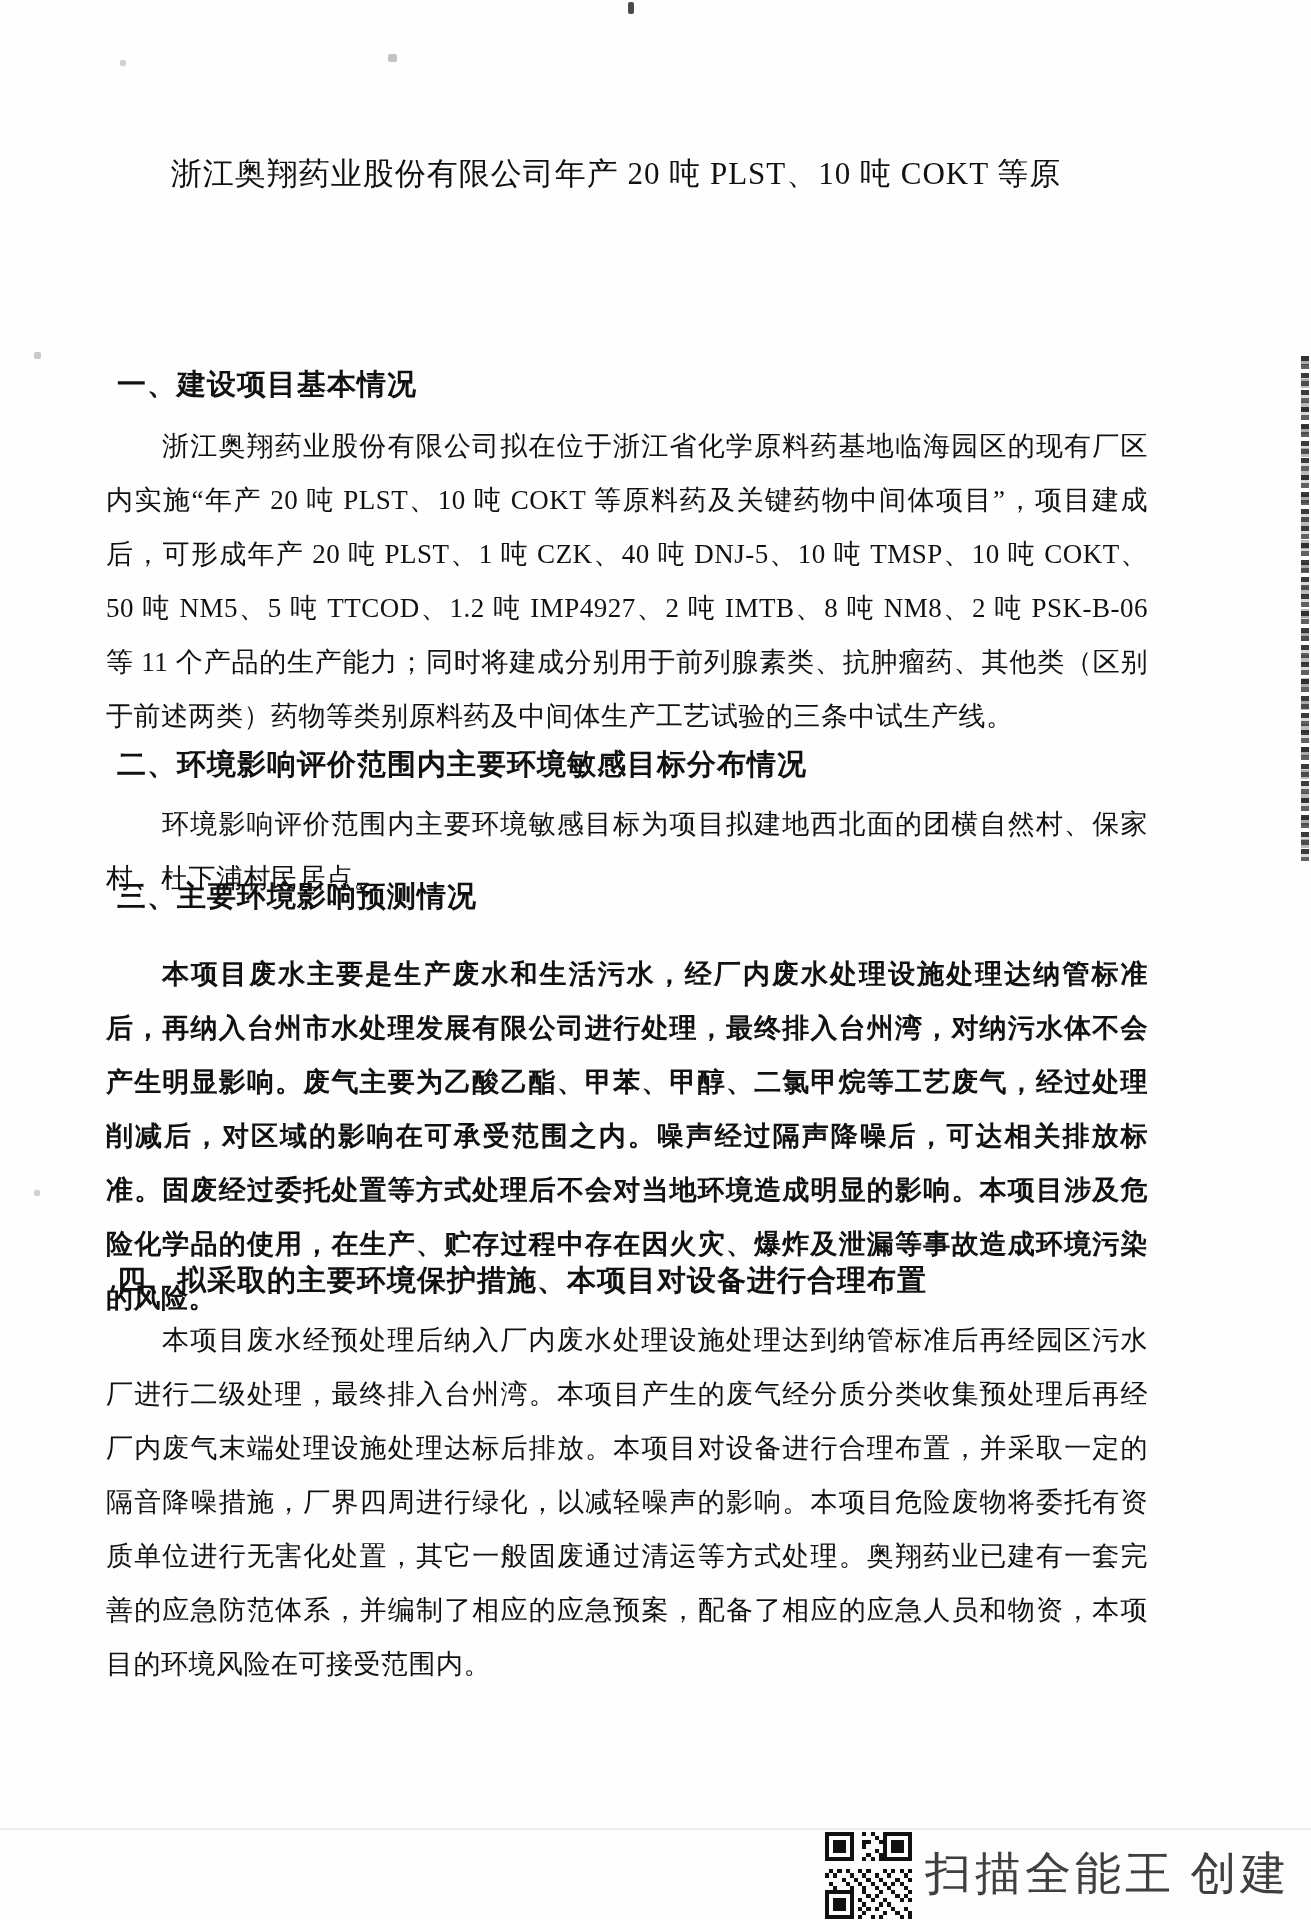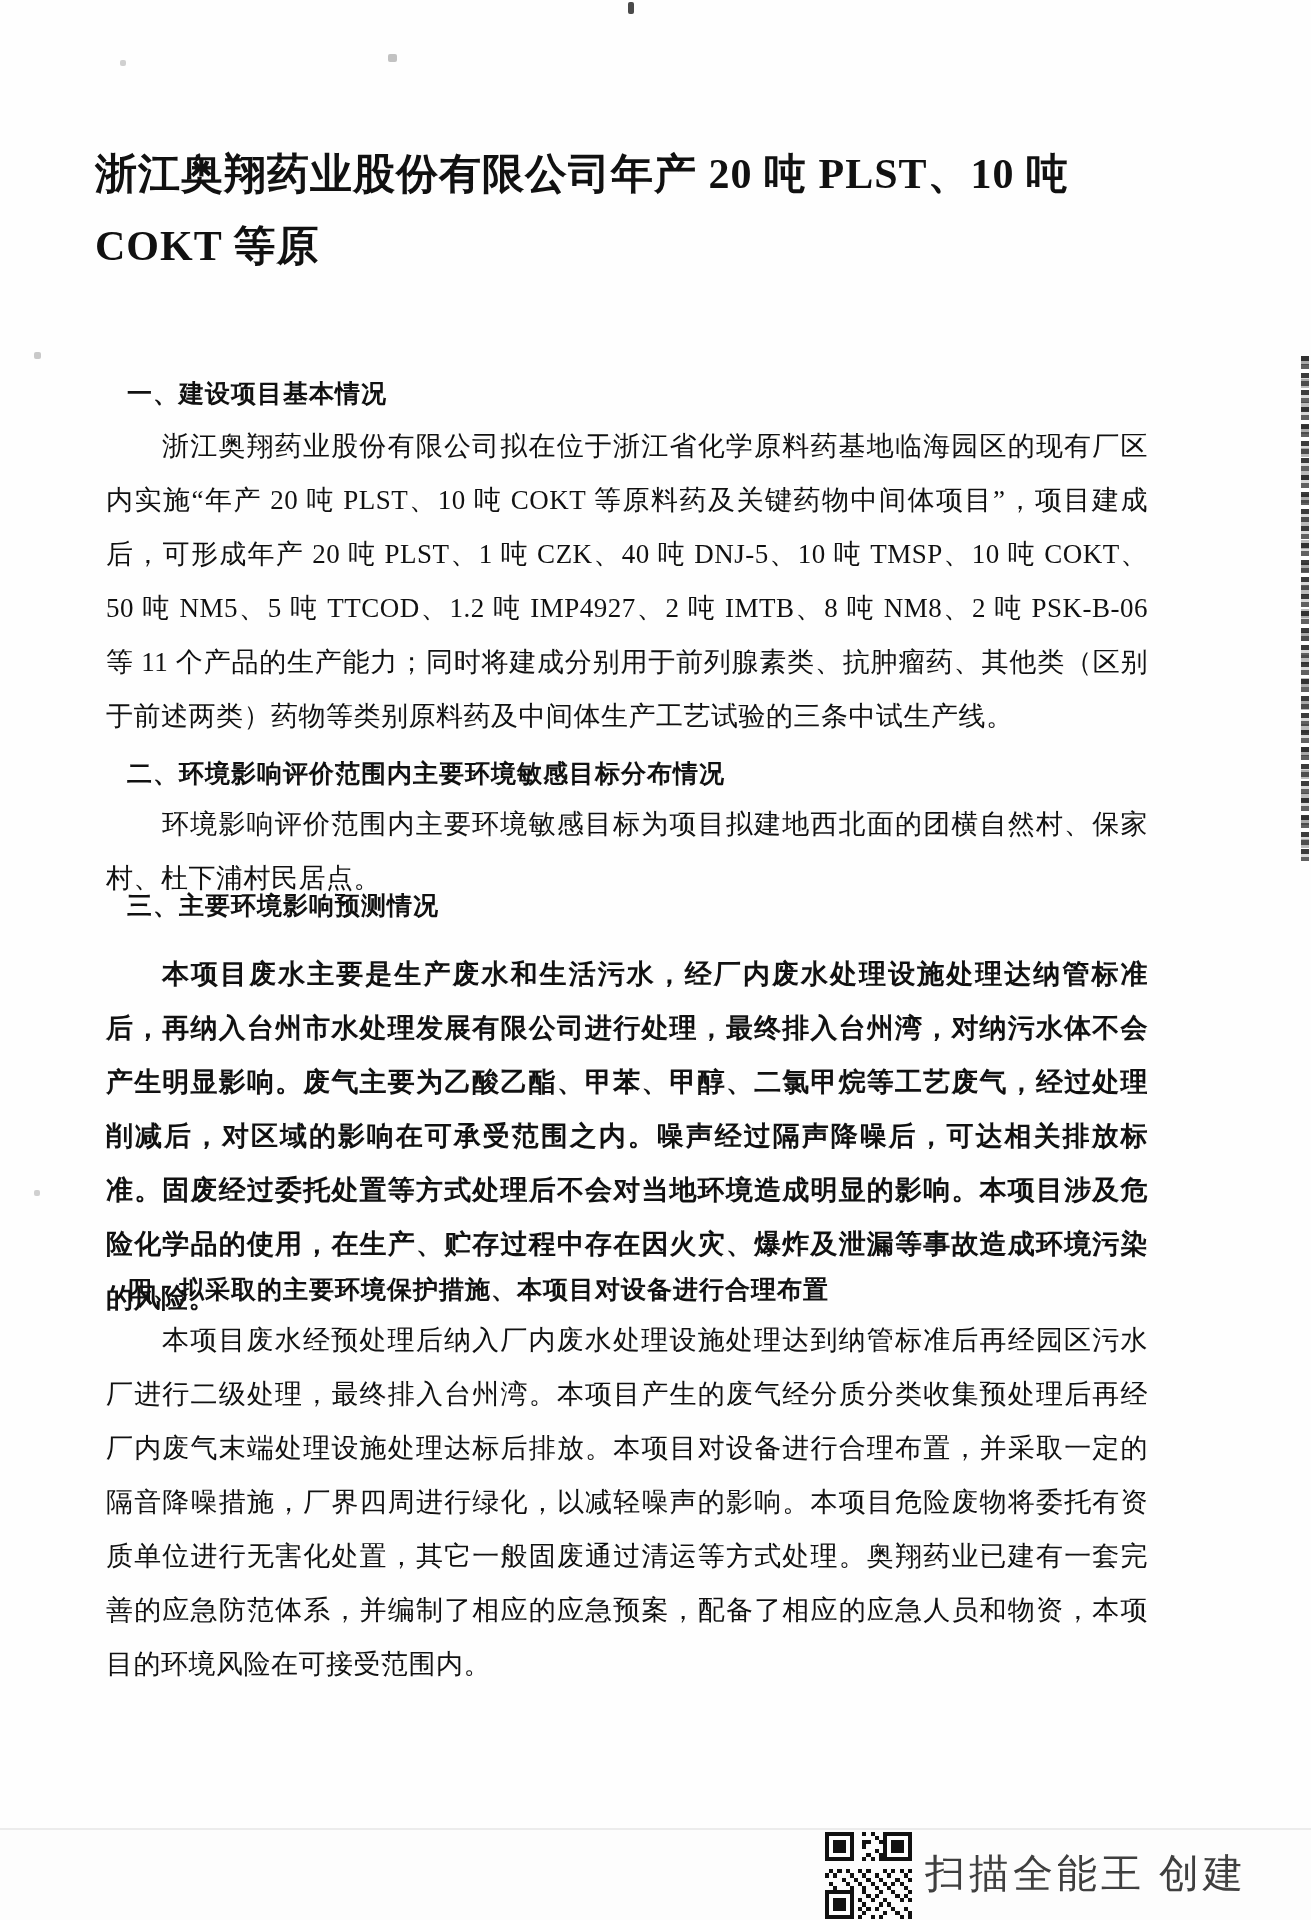--- a/index.html
+++ b/index.html
@@ -14,31 +14,32 @@
   .page {
     position:absolute; inset:0;
     background:#fefefe;
   }
   .content {
     position:absolute; left:95px; top:0; width:1042px;
   }
   .doc-title {
     position:absolute; left:0; top:138px; width:1042px;
     margin:0;
-    font-size:42px; font-weight:700;
+    text-align:center;
+    font-size:31px; font-weight:400;
     line-height:72px;
     letter-spacing:1px;
     font-family:"Liberation Serif","DejaVu Serif",serif;
   }
   .doc-title .title-line { display:block; }
   .sec-heading {
     position:absolute; left:20px; width:1022px;
-    margin:12px;
-    font-family:Liberation Serif, serif;
-    font-size:25px; font-weight:700;
+    margin:2px;
+    font-family:Liberation Sans, sans-serif;
+    font-size:29px; font-weight:700;
     line-height:40px;
     letter-spacing:1px;
   }
   .sec-para {
     position:absolute; left:0; width:1042px;
     margin:11px;
     font-size:27px;
     line-height:54px;
     text-align:justify;
     text-indent:56px;
@@ -81,21 +82,21 @@
   .footer-area {
     position:absolute; left:0; top:1828px; width:1311px; height:92px;
     background:#fdfdfd;
   }
   .qr {
     position:absolute; left:825px; top:1832px;
     width:87px; height:87px;
   }
   .creator-label {
     position:absolute; left:925px; top:1846px;
-    font-size:40px;
+    font-size:46px;
     line-height:56px;
     color:#3f3f3f;
     letter-spacing:4px;
     font-family:"Liberation Serif","DejaVu Serif",serif;
     white-space:nowrap;
   }
 </style>
 </head>
 <body>
 

